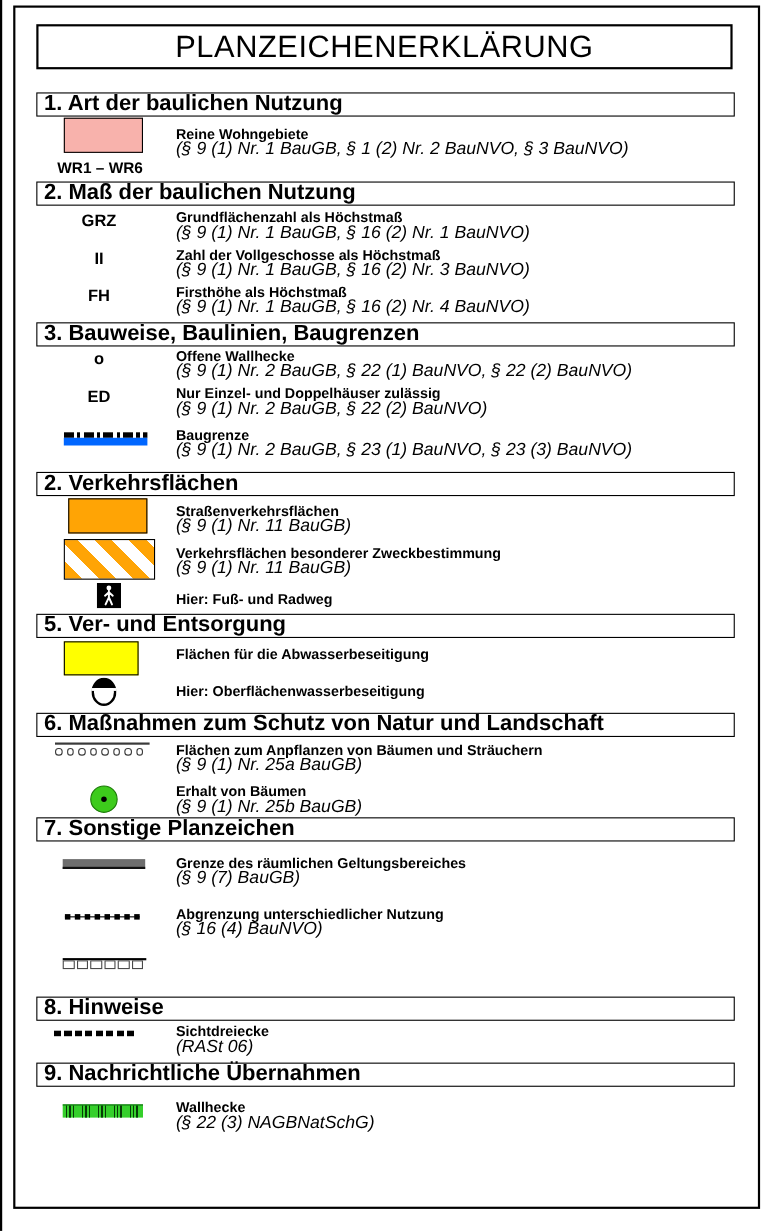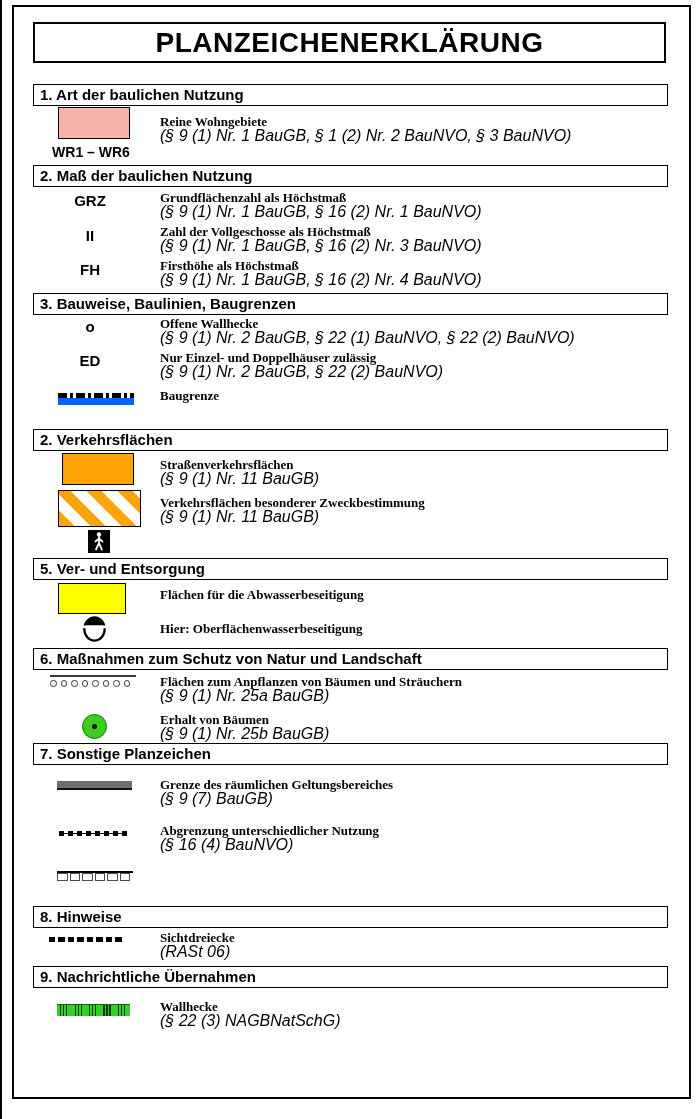--- a/index.html
+++ b/index.html
@@ -6,27 +6,27 @@
   .page{
     position:relative; width:699px; height:1119px; background:#ffffff;
     font-family:"Liberation Sans", sans-serif; color:#000; overflow:hidden;
   }
   .edge-left{position:absolute;left:0;top:0;width:2px;height:100%;background:#000;}
   .frame{position:absolute;left:12px;top:5px;width:675px;height:1090px;border:2px solid #000;}
   .title-box{
     position:absolute;left:33px;top:22px;width:629px;height:37px;border:2px solid #000;
     display:flex;align-items:center;justify-content:center;
   }
-  .title-box span{font-weight:bold;font-size:28px;letter-spacing:.5px;}
+  .title-box span{font-weight:normal;font-size:28px;letter-spacing:.5px;}
   .sec{
     position:absolute;left:33px;width:627px;border:1.5px solid #000;background:#fff;
-    font-weight:bold;font-size:15px;line-height:17px;padding:1px 0 2px 6px;
+    font-weight:bold;font-size:20px;line-height:17px;padding:1px 0 2px 6px;
   }
   .txt{position:absolute;left:160px;width:500px;}
-  .txt .t{font-weight:bold;font-size:13px;line-height:15px;font-family:Liberation Serif, serif;}
+  .txt .t{font-weight:bold;font-size:13px;line-height:15px;}
   .txt .r{font-style:italic;font-size:16px;line-height:13px;}
   .sym-text{position:absolute;left:48px;width:84px;text-align:center;font-weight:bold;font-size:15px;}
   .swatch{position:absolute;border:1.5px solid #000;box-sizing:border-box;}
   .wr-label{position:absolute;left:36px;top:144px;width:110px;text-align:center;font-weight:bold;font-size:14px;}
   .striped{
     background:repeating-linear-gradient(45deg,#FFA405 0 11px,#ffffff 11px 22px);
   }
   .ped-icon{position:absolute;left:88px;top:530px;width:22px;height:23px;}
   .owb-icon{position:absolute;left:83px;top:616px;width:23px;height:26px;}
   .baugrenze{position:absolute;left:58px;top:393px;width:76px;height:12px;}
@@ -106,20 +106,21 @@
   <div class="txt" style="top:350px">
     <div class="t">Nur Einzel- und Doppelhäuser zulässig</div>
     <div class="r">(§ 9 (1) Nr. 2 BauGB, § 22 (2) BauNVO)</div>
   </div>
   <div class="baugrenze">
     <div class="bg-dash"></div>
     <div class="bg-blue" style="background-color: rgb(0, 102, 255);"></div>
   </div>
   <div class="txt" style="top:388px">
     <div class="t">Baugrenze</div>
+    <div class="r">(§ 9 (1) Nr. 2 BauGB, § 23 (1) BauNVO, § 23 (3) BauNVO)</div>
   </div>
 
   <div class="sec" style="top:429px">
     <span>2. Verkehrsflächen</span>
   </div>
   <div class="swatch" style="left: 62px; top: 453px; width: 72px; height: 32px; background-color: rgb(255, 164, 5);"></div>
   <div class="txt" style="top:457px">
     <div class="t">Straßenverkehrsflächen</div>
     <div class="r">(§ 9 (1) Nr. 11 BauGB)</div>
   </div>
@@ -127,20 +128,23 @@
   <div class="txt" style="top:495px">
     <div class="t">Verkehrsflächen besonderer Zweckbestimmung</div>
     <div class="r">(§ 9 (1) Nr. 11 BauGB)</div>
   </div>
   <div class="ped-icon">
     <svg width="22" height="23" viewBox="0 0 22 23">
       <rect width="22" height="23" fill="#000"></rect>
       <circle cx="11" cy="4.5" r="2.2" fill="#fff"></circle>
       <path d="M11 7 L11 13 M11 8.5 L7.5 11.5 M11 8.5 L14.5 11.5 M11 13 L8 19.5 M11 13 L13.8 19.5" stroke="#fff" stroke-width="1.8" stroke-linecap="round" fill="none"></path>
     </svg>
+  </div>
+  <div class="txt" style="top:537px">
+    <div class="t">Hier: Fuß- und Radweg</div>
   </div>
 
   <div class="sec" style="top:558px">
     <span>5. Ver- und Entsorgung</span>
   </div>
   <div class="swatch" style="left: 58px; top: 583px; width: 68px; height: 31px; background-color: rgb(255, 255, 0);"></div>
   <div class="txt" style="top:587px">
     <div class="t">Flächen für die Abwasserbeseitigung</div>
   </div>
   <div class="owb-icon">

